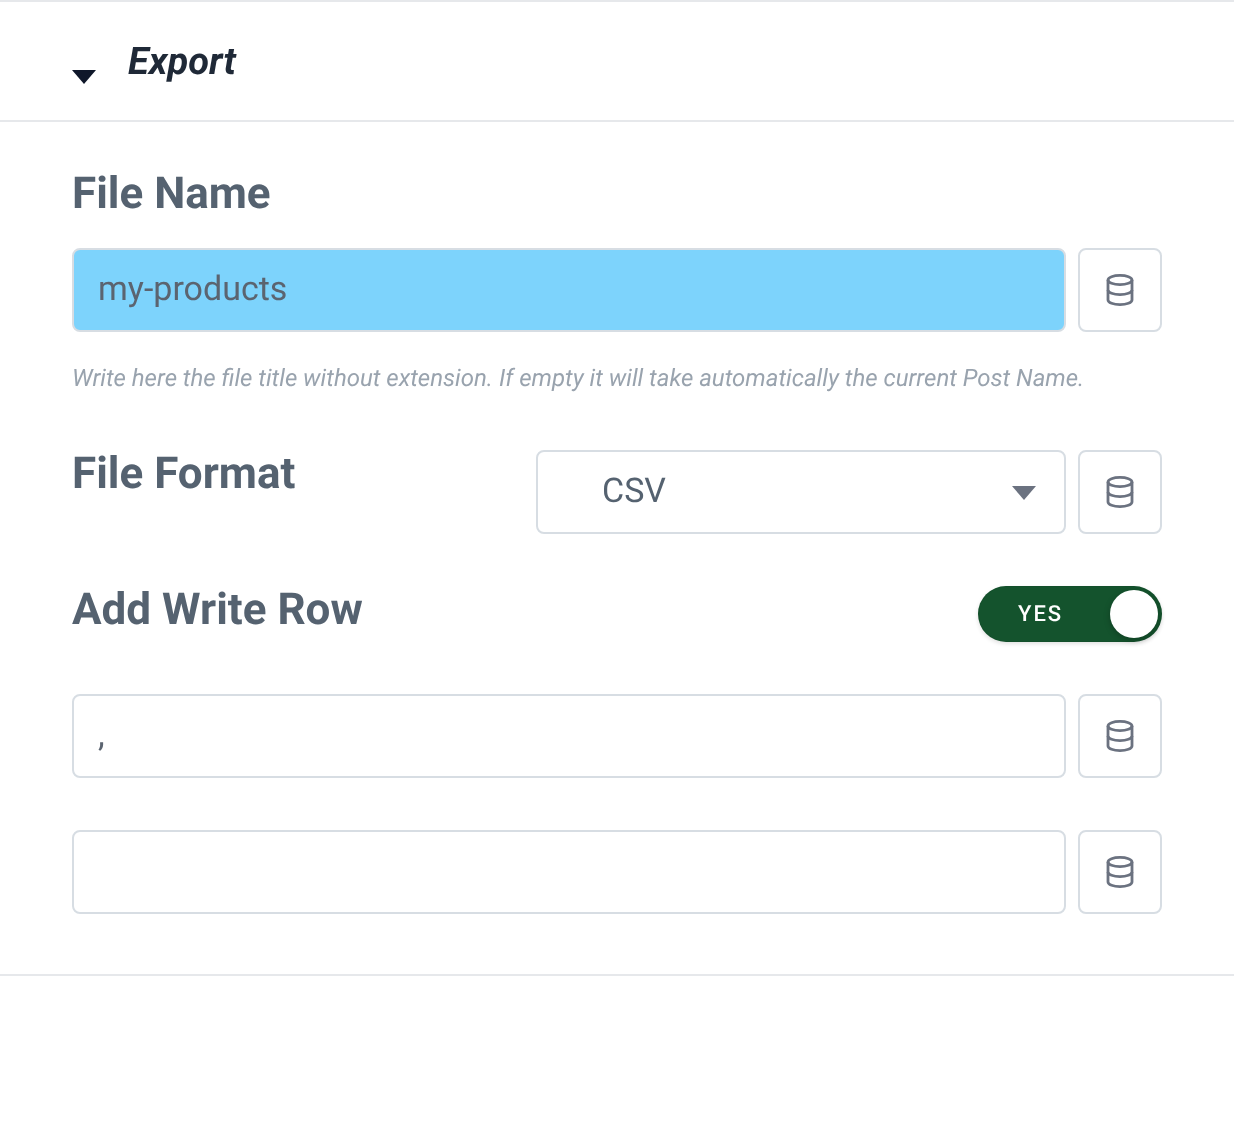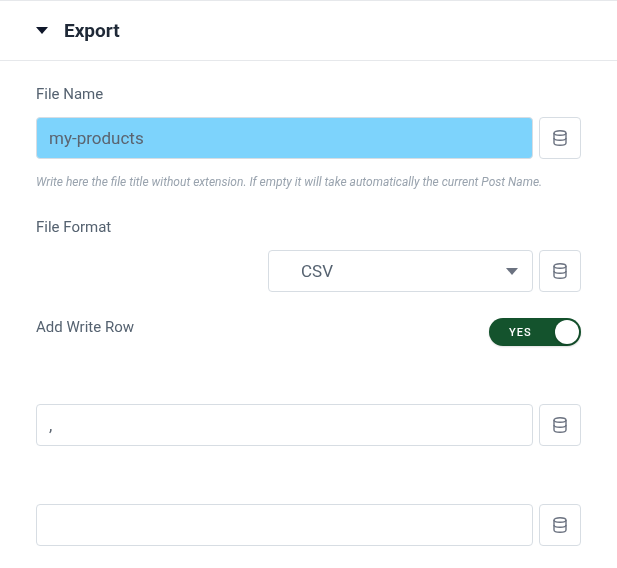--- a/index.html
+++ b/index.html
@@ -9,44 +9,46 @@
     color: #4a5568;
     width: 617px;
     height: 568px;
   }
   .panel {
     border-top: 1px solid #e6e8eb;
     border-bottom: 1px solid #e6e8eb;
   }
   .panel-header {
     display: flex;
-    align-items: center;
+    align-items: flex-end;
     gap: 16px;
     padding: 18px 36px;
+    font-style: italic;
   }
   .panel-header .caret {
     width: 0; height: 0;
     border-left: 6px solid transparent;
     border-right: 6px solid transparent;
     border-top: 7px solid #0f172a;
   }
   .panel-header .title {
     font-weight: 700;
     font-size: 19px;
     color: #1f2937;
   }
   .panel-body {
     border-top: 1px solid #e6e8eb;
     padding: 24px 36px 30px 36px;
   }
   .field { margin-bottom: 20px; }
   .label {
-    font-size: 15px;
+    font-size: 22px;
     color: #556270;
     margin-bottom: 14px;
+    font-weight: bold;
   }
   .input-row {
     display: flex;
     gap: 6px;
     align-items: stretch;
   }
   .text-input {
     flex: 1;
     border: 1px solid #d7dde3;
     border-radius: 4px;
@@ -75,21 +77,21 @@
     color: #99a3ae;
     font-size: 12px;
     line-height: 1.6;
   }
   .row {
     display: flex;
     align-items: flex-start;
     margin-top: 26px;
   }
   .row .label { margin: 0; flex: 0 0 232px; }
-  .row .control { flex: 1; display: flex; gap: 6px; align-items: stretch; margin-top: 32px; }
+  .row .control { flex: 1; display: flex; gap: 6px; align-items: stretch; }
   .select-box {
     flex: 1;
     border: 1px solid #d7dde3;
     border-radius: 4px;
     padding: 10px 14px 10px 32px;
     font-size: 17px;
     color: #556270;
     background: #fff;
     display: flex;
     align-items: center;

